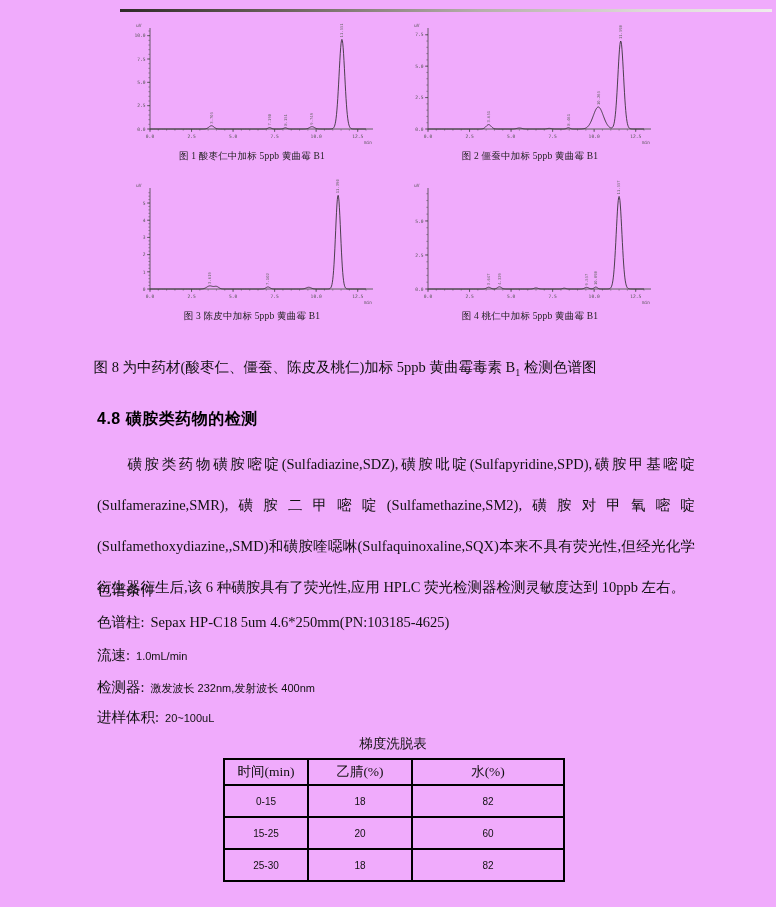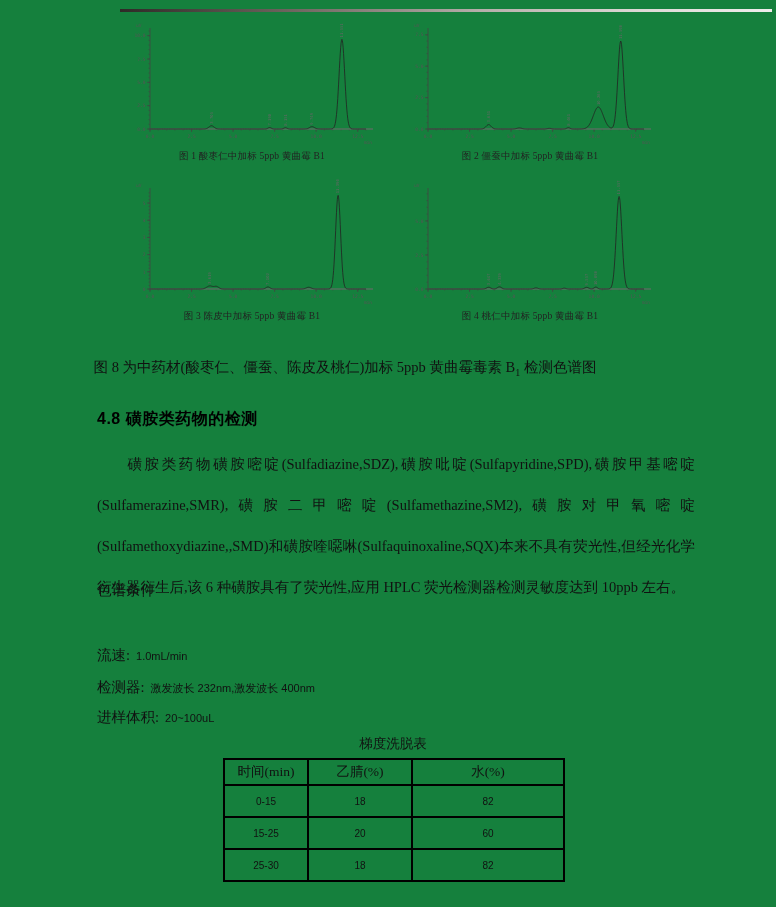--- a/index.html
+++ b/index.html
@@ -1,18 +1,18 @@
 <!DOCTYPE html>
 <html><head>
 <meta charset="utf-8">
 <style>
   * { margin:0; padding:0; box-sizing:border-box; }
   html,body { background:#ffffff; }
   .page {
-    position:relative; width:776px; height:907px; background:#15803d;
+    position:relative; width:776px; height:907px; background:#f0abfc;
     font-family:"Liberation Serif", serif; color:#1a1a1a; overflow:hidden;
   }
   .top-rule {
     position:absolute; left:120px; top:9px; width:652px; height:3px;
     background:linear-gradient(to right,#2e2a27,#6b625c 25%,#b5aeaa 55%,#ddd9d6 80%,#efedec);
   }
   .fig { position:absolute; width:252px; }
   .fig svg { display:block; overflow:visible; }
   .fig-caption {
     margin-top:4px; text-align:center; font-size:9.5px; color:#222;
@@ -410,25 +410,28 @@
   </div>
 
   <div class="fig8-caption"><span>图 8 为中药材(酸枣仁、僵蚕、陈皮及桃仁)加标 5ppb 黄曲霉毒素 B</span><sub>1</sub><span> 检测色谱图</span></div>
 
   <div class="section-heading">4.8 磺胺类药物的检测</div>
 
   <div class="body-paragraph">磺胺类药物磺胺嘧啶(Sulfadiazine,SDZ),磺胺吡啶(Sulfapyridine,SPD),磺胺甲基嘧啶(Sulfamerazine,SMR),磺胺二甲嘧啶(Sulfamethazine,SM2),磺胺对甲氧嘧啶(Sulfamethoxydiazine,,SMD)和磺胺喹噁啉(Sulfaquinoxaline,SQX)本来不具有荧光性,但经光化学衍生器衍生后,该 6 种磺胺具有了荧光性,应用 HPLC 荧光检测器检测灵敏度达到 10ppb 左右。</div>
 
   <div class="cond-title">色谱条件</div>
 
+  <div class="cond-row" id="cond0">
+    <span class="lbl">色谱柱:</span><span class="val val-serif">Sepax HP-C18 5um 4.6*250mm(PN:103185-4625)</span>
+  </div>
   <div class="cond-row" id="cond1">
     <span class="lbl">流速:</span><span class="val val-sans">1.0mL/min</span>
   </div>
   <div class="cond-row" id="cond2">
-    <span class="lbl">检测器:</span><span class="val val-sans">激发波长 232nm,激发波长 400nm</span>
+    <span class="lbl">检测器:</span><span class="val val-sans">激发波长 232nm,发射波长 400nm</span>
   </div>
   <div class="cond-row" id="cond3">
     <span class="lbl">进样体积:</span><span class="val val-sans">20~100uL</span>
   </div>
 
   <div class="table-title">梯度洗脱表</div>
 
   <table class="gradient">
     <colgroup>
         <col class="c1">

